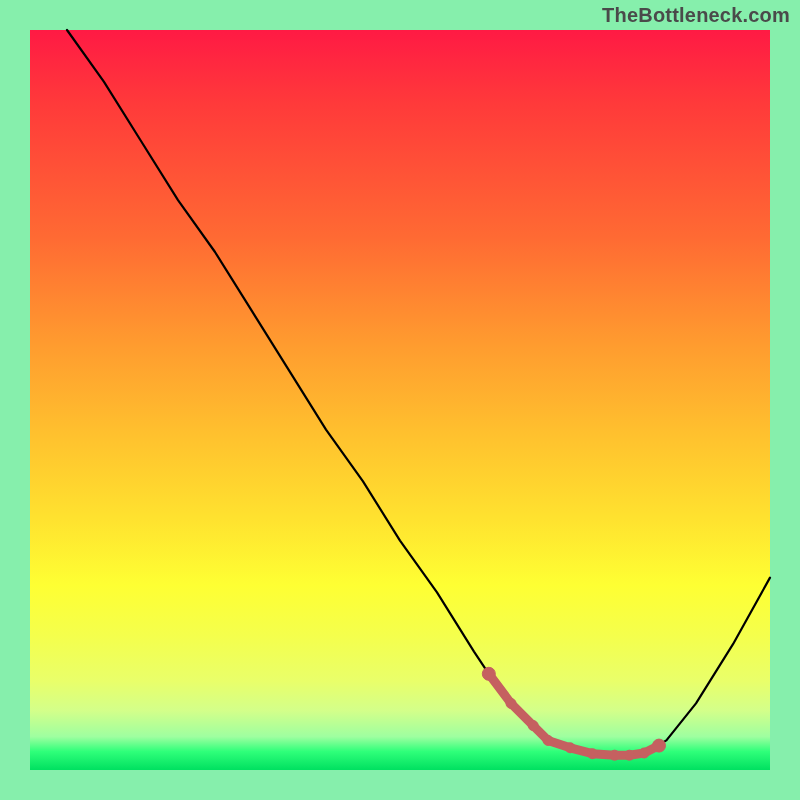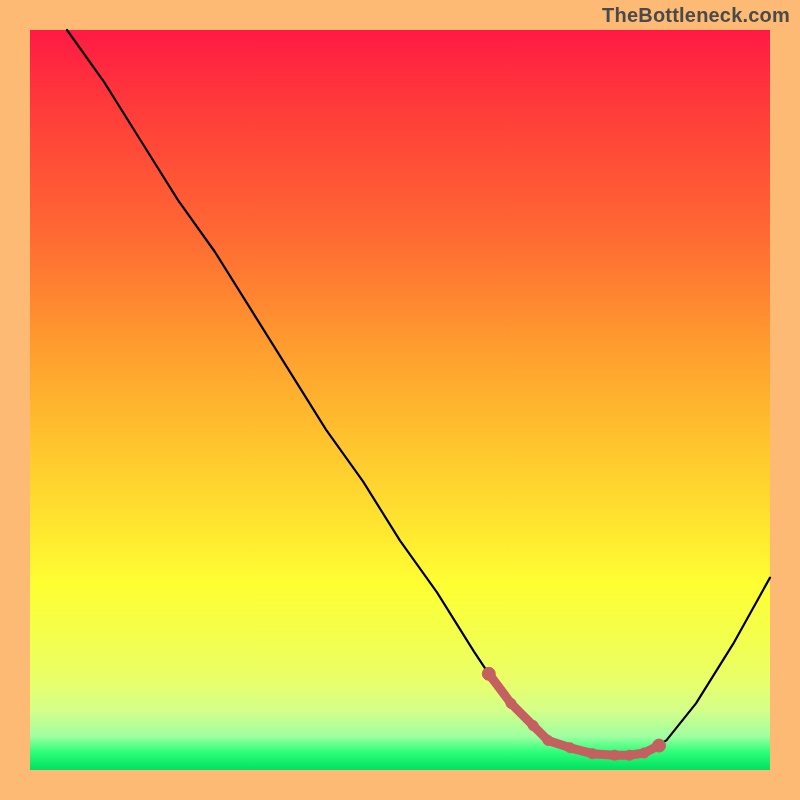--- a/index.html
+++ b/index.html
@@ -8,21 +8,21 @@
     width: 800px;
     height: 800px;
     background: #000;
     font-family: Arial, Helvetica, sans-serif;
     overflow: hidden;
   }
   .stage {
     position: relative;
     width: 800px;
     height: 800px;
-    background: #fdba74;
+    background: #86efac;
   }
   .plot {
     position: absolute;
     left: 30px;
     top: 30px;
     width: 740px;
     height: 740px;
   }
   .gradient {
     position: absolute;

